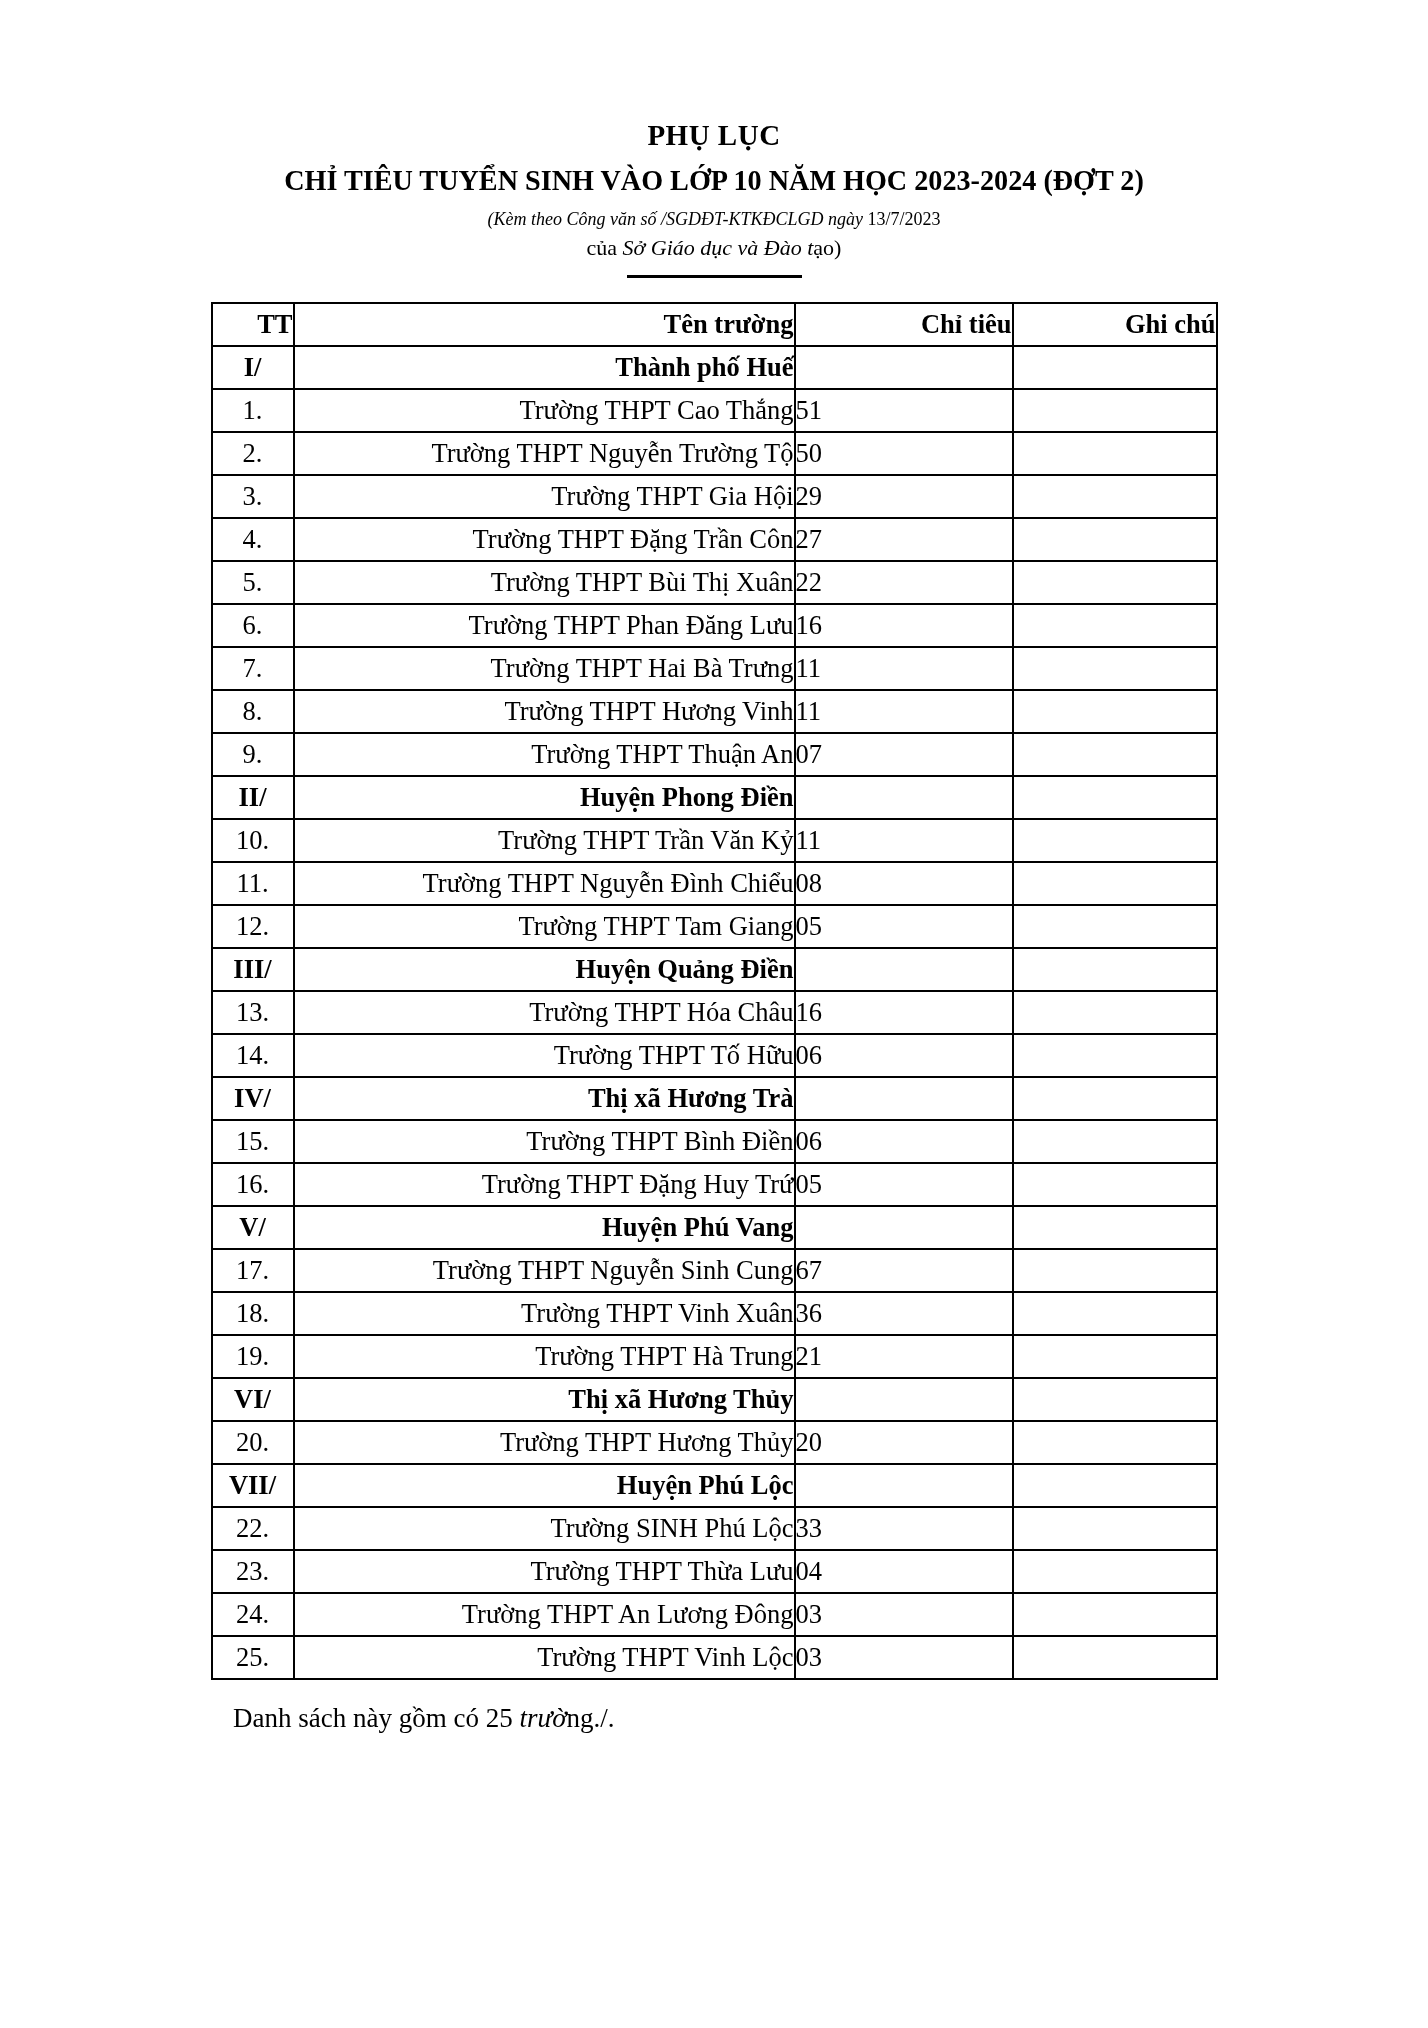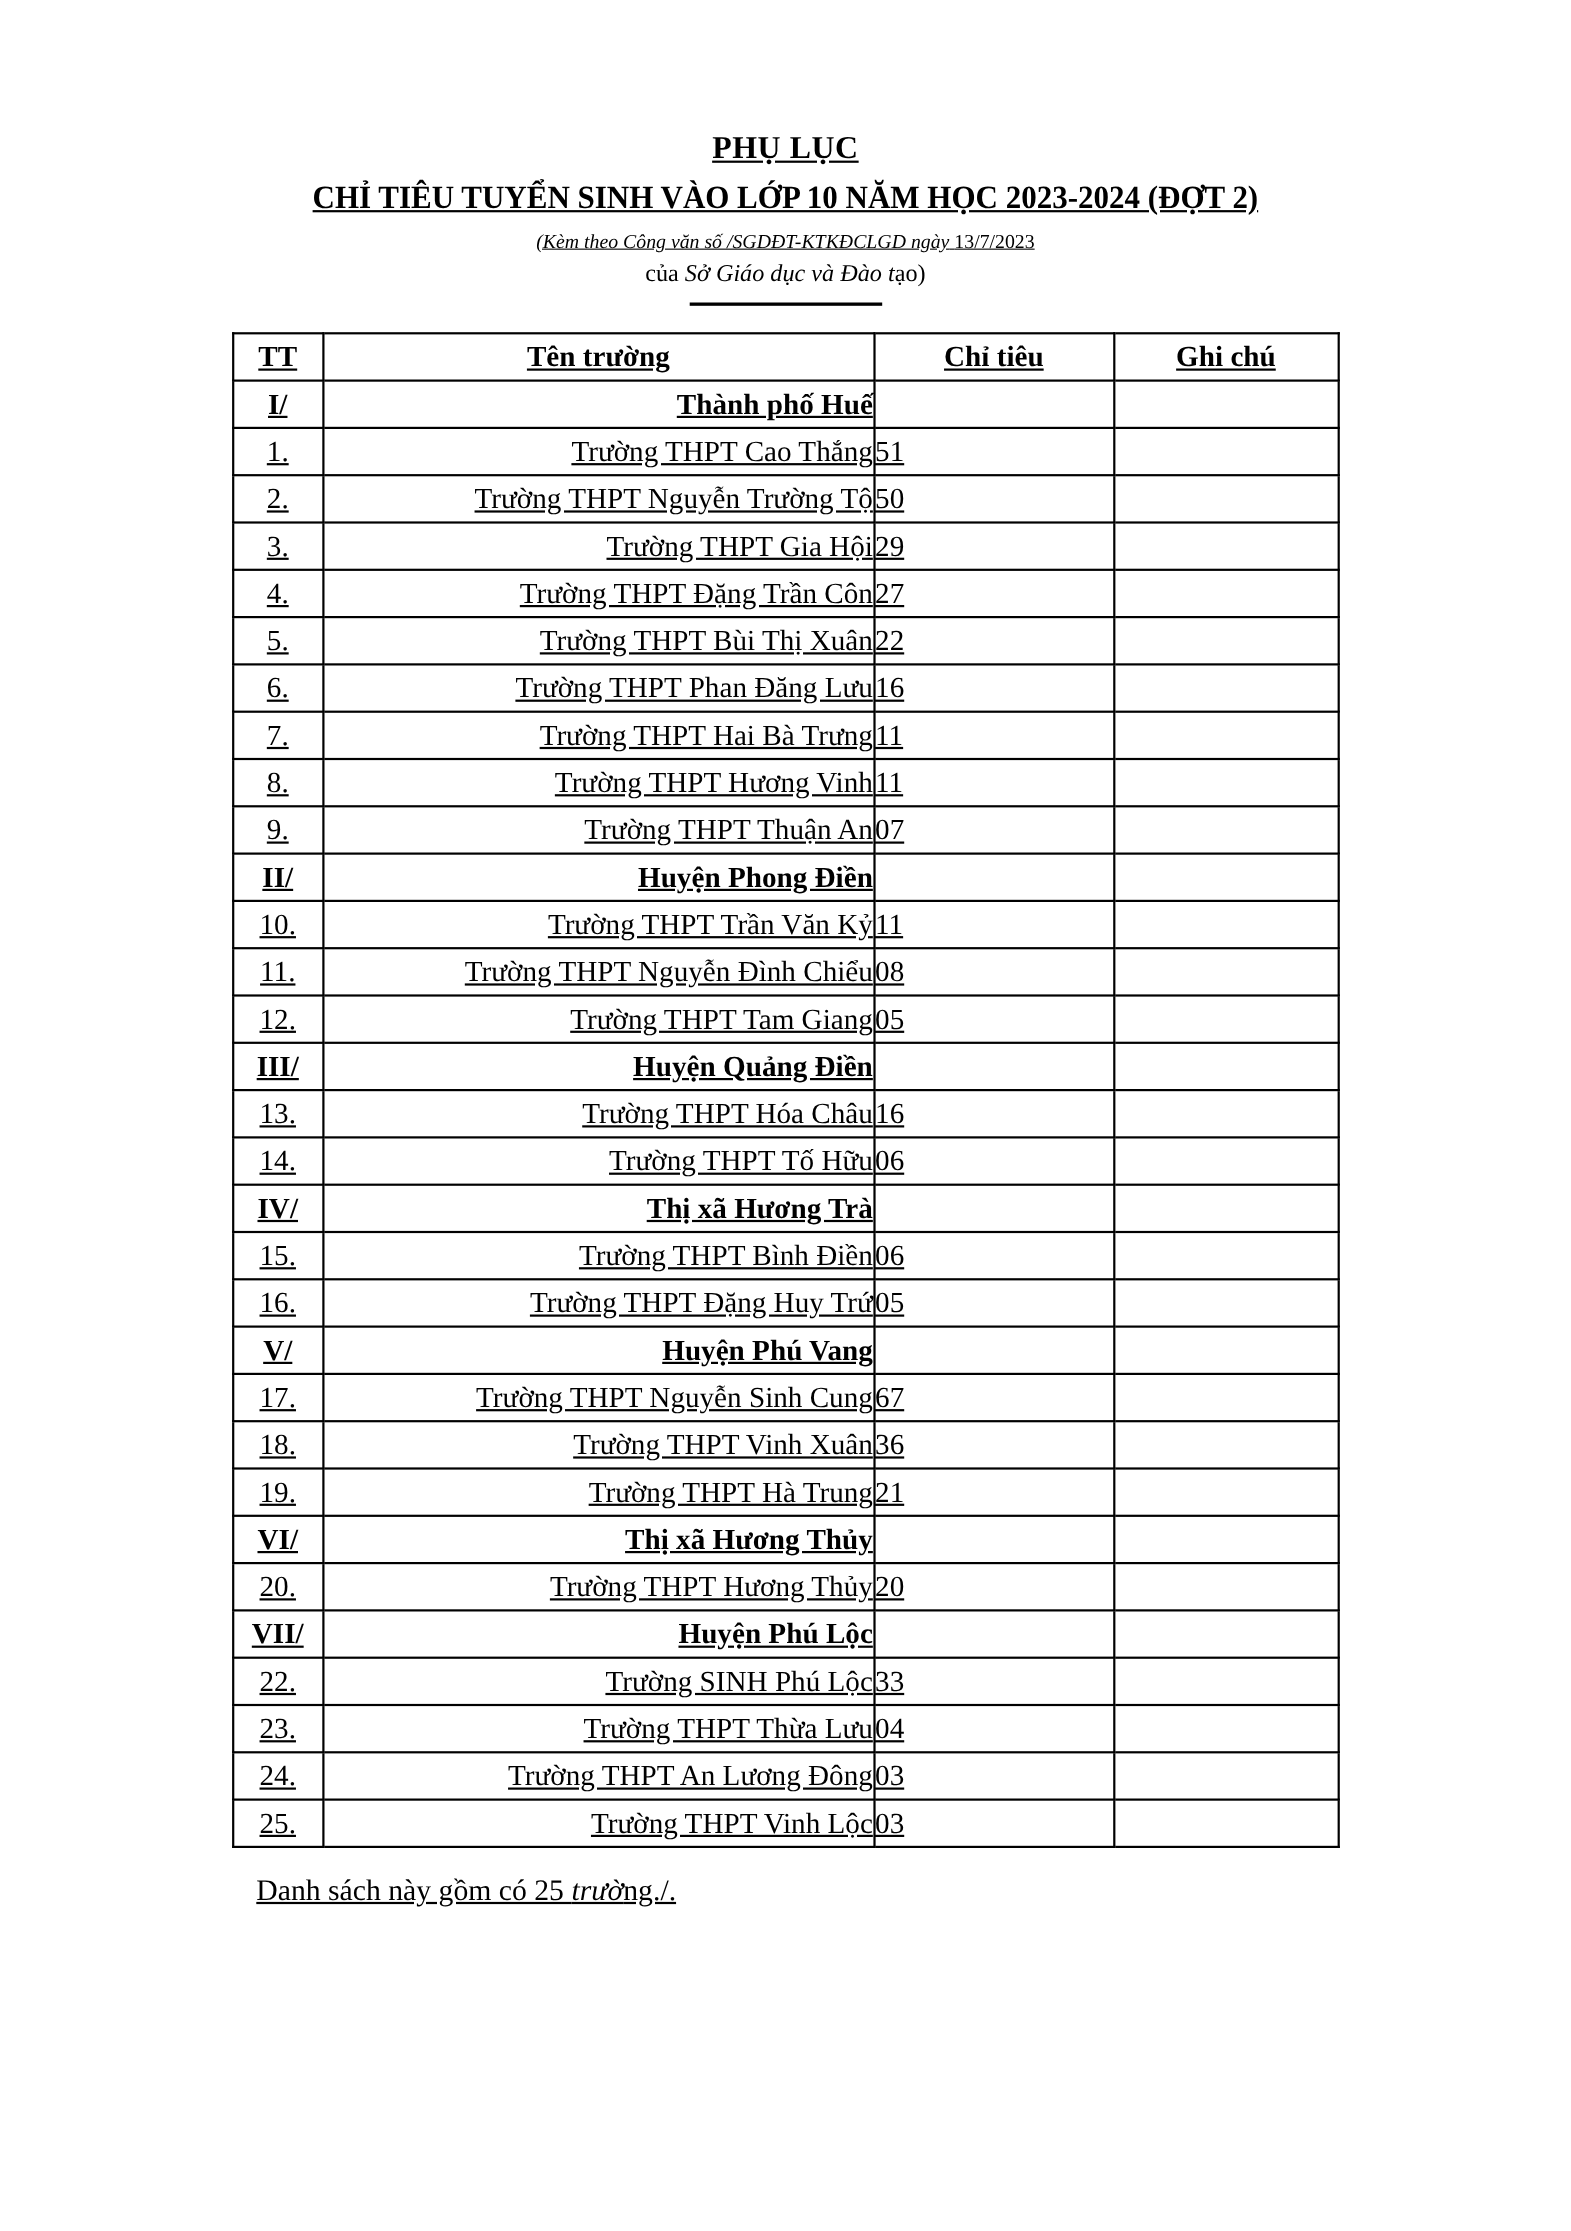--- a/index.html
+++ b/index.html
@@ -13,21 +13,20 @@
     font-family: "Liberation Serif", "DejaVu Serif", serif;
     color: #000000;
     -webkit-font-smoothing: antialiased;
   }
   .page {
     position: relative;
     width: 1428px;
     height: 1448px;
     box-sizing: border-box;
     padding: 0;
-    text-decoration: underline;
   }
 
   
   .titleblock {
     padding-top: 118px;
     text-align: center;
   }
   .doc-kicker {
     font-size: 29px;
     font-weight: bold;
@@ -107,21 +106,21 @@
   .cell-quota {
     text-align: left;
     padding: 2px 4px 4px 4px;
   }
   .cell-note {
     text-align: center;
     padding: 2px 4px 4px 4px;
   }
   thead th {
     font-weight: bold;
-    text-align: center;
+    text-align: right;
     padding: 3px 4px 6px 4px;
     height: 44px;
   }
   tr.section-row .cell-tt,
   tr.section-row .cell-name {
     font-weight: bold;
   }
   tr.school-row .cell-tt,
   tr.school-row .cell-name,
   tr.school-row .cell-quota {

